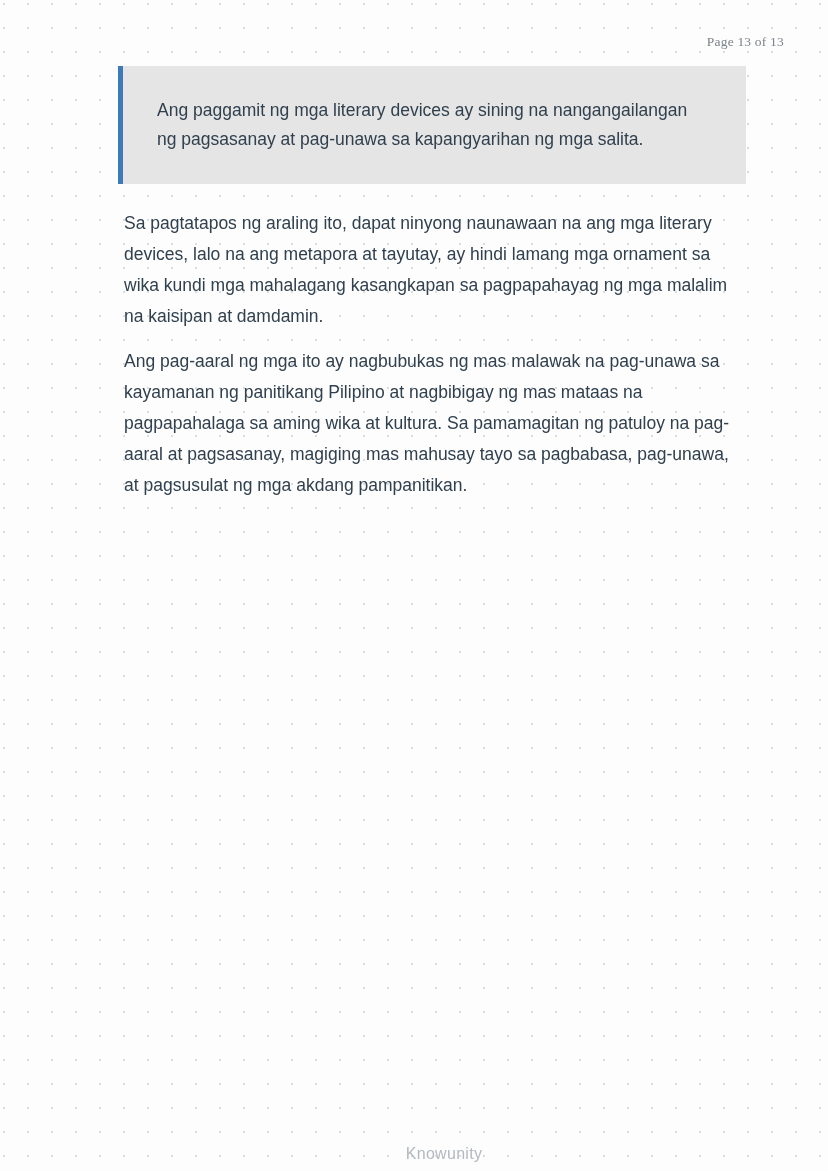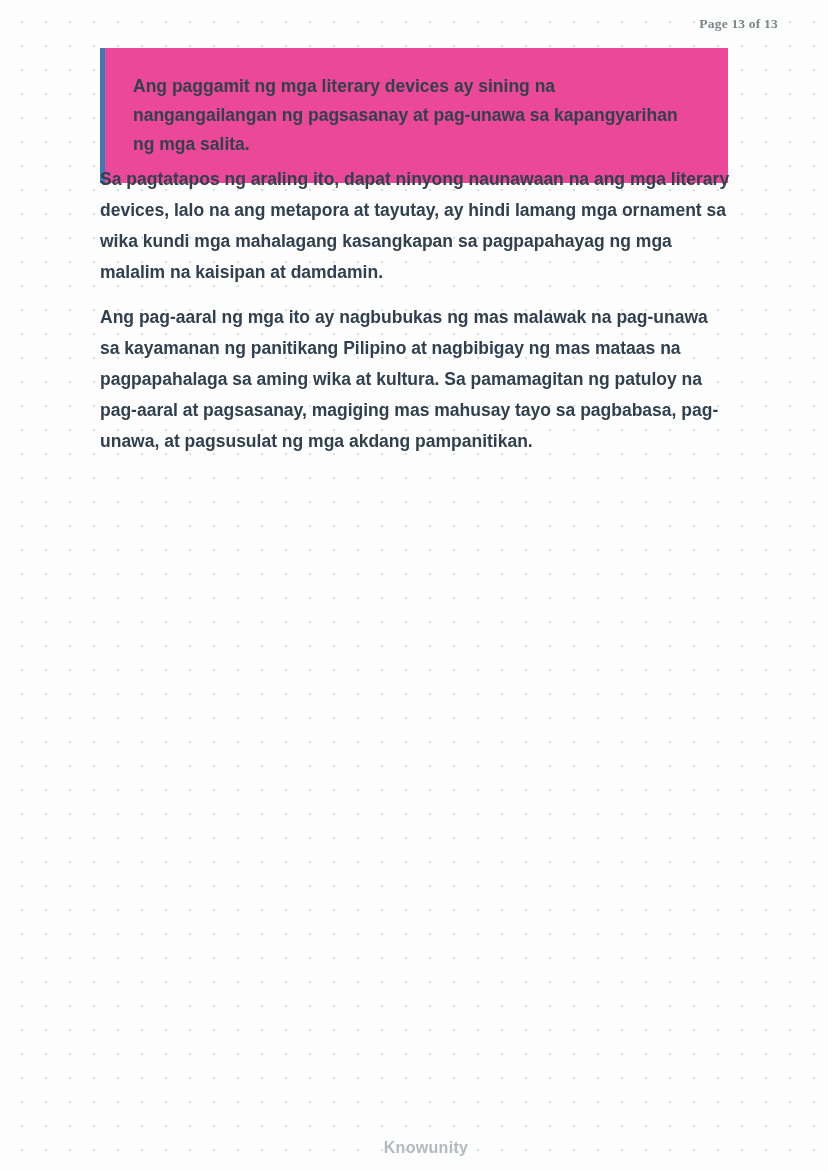--- a/index.html
+++ b/index.html
@@ -1,15 +1,15 @@
 <!DOCTYPE html>
 <html><head>
 <meta charset="utf-8">
 <style>
-  * { margin: 0; padding: 0; box-sizing: border-box; font-weight: bold; }
+  * { margin: 6px; padding: 0; box-sizing: border-box; }
 
   html, body {
     width: 828px;
     height: 1171px;
   }
 
   body {
     position: relative;
     font-family: "Liberation Sans", sans-serif;
     color: #333e48;
@@ -28,34 +28,34 @@
     font-size: 13.5px;
     color: #7c838a;
     letter-spacing: 0.2px;
   }
 
   .callout {
     position: absolute;
     top: 48px;
     left: 100px;
     width: 628px;
-    background: #ec4899;
+    background: #e5e5e5;
     border-left: 5px solid #3c7ab8;
     padding: 24px 34px 24px 28px;
   }
 
   .callout p {
     font-size: 17.5px;
     line-height: 29px;
     color: #31404e;
   }
 
   .content {
     position: absolute;
-    top: 164px;
+    top: 184px;
     left: 100px;
     width: 630px;
   }
 
   .content p {
     font-size: 17.5px;
     line-height: 31px;
     margin-bottom: 14px;
     color: #31404e;
   }

